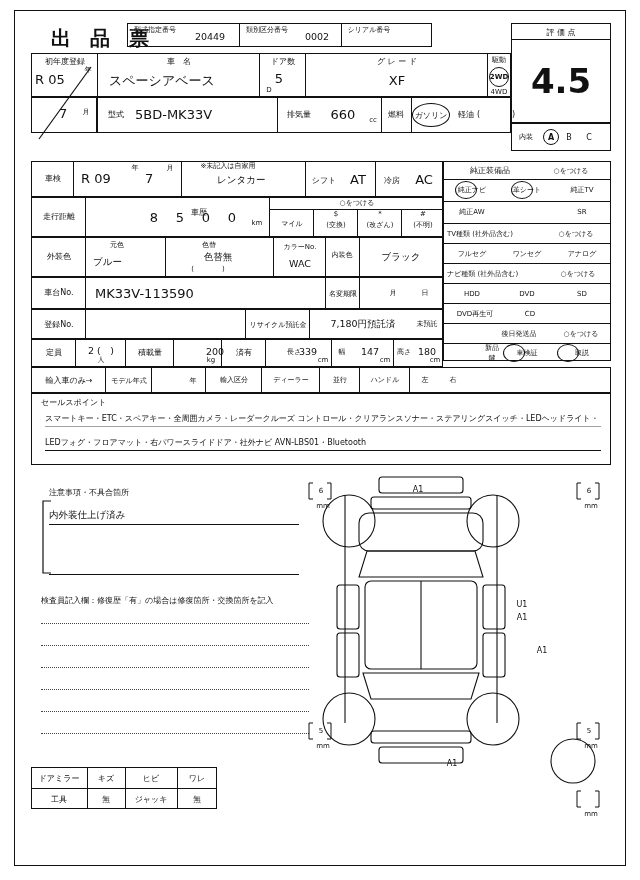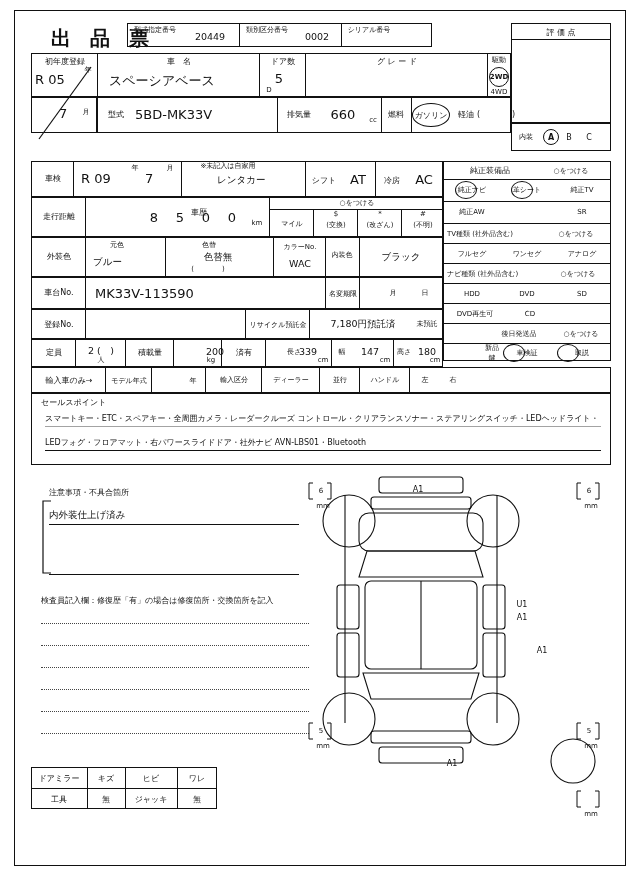--- a/index.html
+++ b/index.html
@@ -54,20 +54,21 @@
   <div class="abs" style="left:224px;top:12px;width:1px;height:24px;background:#111;"></div>
   <div class="abs ctr tiny" style="left:226px;top:14px;width:52px;height:10px;">類別区分番号</div>
   <div class="abs ctr md" style="left:278px;top:18px;width:48px;height:14px;">0002</div>
   <div class="abs" style="left:326px;top:12px;width:1px;height:24px;background:#111;"></div>
   <div class="abs ctr tiny" style="left:328px;top:14px;width:52px;height:10px;">シリアル番号</div>
   <div class="abs ctr md" style="left:380px;top:18px;width:36px;height:14px;"></div>
 
   <div class="bx" style="left:496px;top:12px;width:100px;height:100px;"></div>
   <div class="abs ctr sm" style="left:496px;top:14px;width:100px;height:14px;">評 価 点</div>
   <div class="abs" style="left:496px;top:28px;width:100px;height:1px;background:#111;"></div>
+  <div class="abs ctr huge" style="left:496px;top:30px;width:100px;height:80px;">4.5</div>
 
   <div class="bx" style="left:16px;top:42px;width:480px;height:44px;"></div>
   <div class="abs ctr sm" style="left:18px;top:44px;width:64px;height:12px;">初年度登録</div>
   <div class="abs" style="left:82px;top:42px;width:1px;height:44px;background:#111;"></div>
 
   <svg class="abs" style="left:16px;top:42px;" width="66" height="88">
     <line x1="8" y1="86" x2="60" y2="14" stroke="#111" stroke-width="1.2"></line>
   </svg>
   <div class="abs lft lg" style="left:20px;top:58px;width:52px;height:20px;">R 05</div>
   <div class="abs ctr tiny" style="left:66px;top:54px;width:14px;height:10px;">年</div>
@@ -75,20 +76,21 @@
   <div class="abs ctr sm" style="left:84px;top:44px;width:160px;height:12px;">車　名</div>
   <div class="abs lft lg" style="left:94px;top:60px;width:150px;height:20px;">スペーシアベース</div>
   <div class="abs" style="left:244px;top:42px;width:1px;height:44px;background:#111;"></div>
 
   <div class="abs ctr sm" style="left:246px;top:44px;width:44px;height:12px;">ドア数</div>
   <div class="abs ctr lg" style="left:246px;top:58px;width:36px;height:18px;">5</div>
   <div class="abs ctr tiny" style="left:248px;top:74px;width:12px;height:10px;">D</div>
   <div class="abs" style="left:290px;top:42px;width:1px;height:44px;background:#111;"></div>
 
   <div class="abs ctr sm" style="left:292px;top:44px;width:180px;height:12px;">グ レ ー ド</div>
+  <div class="abs ctr lg" style="left:292px;top:60px;width:180px;height:18px;">XF</div>
   <div class="abs" style="left:472px;top:42px;width:1px;height:44px;background:#111;"></div>
 
   <div class="abs ctr tiny" style="left:472px;top:44px;width:24px;height:10px;">駆動</div>
   <div class="circ abs tiny b" style="left:474px;top:56px;width:20px;height:20px;">2WD</div>
   <div class="abs ctr tiny" style="left:472px;top:76px;width:24px;height:10px;">4WD</div>
 
   <div class="bx" style="left:16px;top:86px;width:66px;height:36px;"></div>
   <div class="abs lft lg" style="left:44px;top:92px;width:22px;height:20px;">7</div>
   <div class="abs ctr tiny" style="left:64px;top:96px;width:14px;height:10px;">月</div>
 

